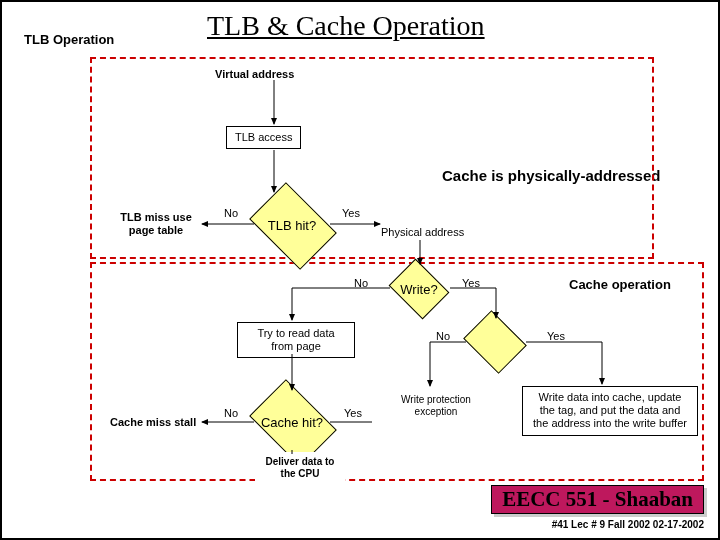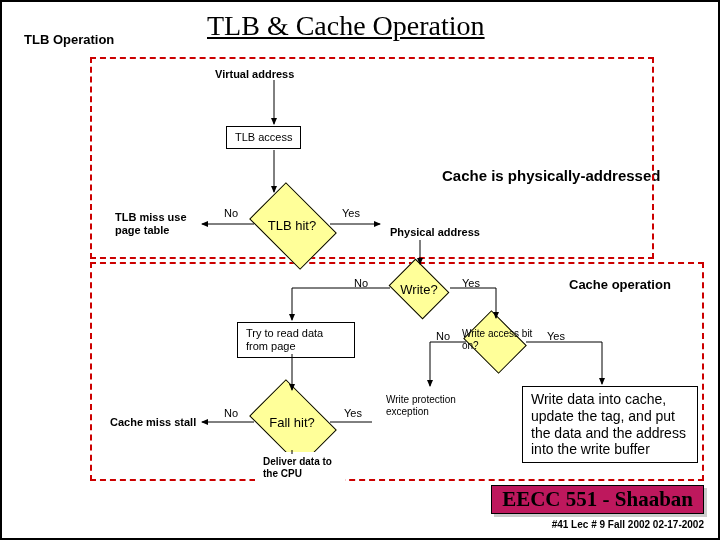--- a/index.html
+++ b/index.html
@@ -1,20 +1,20 @@
 <!DOCTYPE html>
 <html><head>
 <meta charset="utf-8">
 <style>
 body{margin:0;font-family:Arial,sans-serif;background:#fff}
 .slide{width:720px;height:540px;position:relative;border:2px solid #000;box-sizing:border-box}
 .title{position:absolute;top:8px;left:205px;font-size:28px;font-weight:normal;font-family:'Times New Roman',serif;text-decoration:underline}
 .section-label{position:absolute;font-size:13px;font-weight:bold}
 .note{position:absolute;font-size:15px;font-weight:bold;font-family:Liberation Sans, sans-serif}
-.box{position:absolute;border:1px solid #000;background:#fff;font-size:11px;padding:4px 8px;line-height:1.2}
+.box{position:absolute;border:1px solid #000;background:#fff;text-align:center;font-size:11px;padding:4px 8px;line-height:1.2}
 .diamond{position:absolute;width:70px;height:50px;transform:rotate(45deg);border:1px solid #000;background:#ffff99}
 .diamond-label{position:absolute;font-size:13px;text-align:center;width:70px}
 .edge-label{position:absolute;font-size:11px}
 .dashed-box{position:absolute;border:2px dashed #c00}
 .footer{position:absolute;bottom:24px;right:14px;font-family:'Times New Roman',serif;font-size:21px;font-weight:bold;border:1px solid #000;padding:1px 10px;background:#be185d;box-shadow:3px 3px 0 #ccc}
 .subfooter{position:absolute;bottom:8px;right:14px;font-size:10px;font-weight:bold}
 svg{position:absolute;top:0;left:0;pointer-events:none}
 </style>
 </head>
 <body>
@@ -28,43 +28,42 @@
   <div class="dashed-box" style="top:260px;left:88px;width:610px;height:215px"></div>
 
   <div class="box" style="top:62px;left:205px;border:none;font-weight:bold">Virtual address</div>
   <div class="box" style="top:124px;left:224px">TLB access</div>
 
   <div class="diamond" style="top:198px;left:255px"></div>
   <div class="diamond-label" style="top:216px;left:255px">TLB hit?</div>
   <div class="edge-label" style="top:205px;left:222px">No</div>
   <div class="edge-label" style="top:205px;left:340px">Yes</div>
   <div class="box" style="top:205px;left:105px;width:82px;border:none;font-weight:bold">TLB miss use page table</div>
-  <div class="box" style="top:220px;left:380px;border:none;font-weight:bold">Physical address</div>
+  <div class="box" style="top:220px;left:371px;border:none;font-weight:normal">Physical address</div>
 
   <div class="diamond" style="top:268px;left:393px;width:46px;height:36px"></div>
   <div class="diamond-label" style="top:280px;left:382px">Write?</div>
   <div class="edge-label" style="top:275px;left:352px">No</div>
   <div class="edge-label" style="top:275px;left:460px">Yes</div>
   <div class="section-label" style="top:275px;left:567px;font-size:13px">Cache operation</div>
 
   <div class="box" style="top:320px;left:235px;width:100px">Try to read data from page</div>
 
   <div class="diamond" style="top:320px;left:468px;width:48px;height:38px"></div>
-  <div class="box" style="top:322px;left:452px;width:80px;border:none;background:none;font-size:10px">Write access bit on?</div>
   <div class="edge-label" style="top:328px;left:434px">No</div>
   <div class="edge-label" style="top:328px;left:545px">Yes</div>
 
   <div class="diamond" style="top:395px;left:255px"></div>
-  <div class="diamond-label" style="top:413px;left:255px">Fall hit?</div>
+  <div class="diamond-label" style="top:413px;left:255px">Cache hit?</div>
   <div class="edge-label" style="top:405px;left:222px">No</div>
   <div class="edge-label" style="top:405px;left:342px">Yes</div>
   <div class="box" style="top:410px;left:100px;border:none;font-weight:bold">Cache miss stall</div>
 
   <div class="box" style="top:388px;left:376px;width:100px;border:none;font-weight:normal;font-size:10px">Write protection exception</div>
-  <div class="box" style="top:384px;left:520px;width:158px;font-size:14px">Write data into cache, update the tag, and put the data and the address into the write buffer</div>
+  <div class="box" style="top:384px;left:520px;width:158px;font-size:11px">Write data into cache, update the tag, and put the data and the address into the write buffer</div>
 
   <div class="box" style="top:450px;left:253px;width:74px;border:none;font-weight:bold;font-size:10px">Deliver data to the CPU</div>
 
   <svg width="720" height="540">
     <defs>
         <marker id="ah" markerWidth="8" markerHeight="8" refX="6" refY="3" orient="auto">
           <path d="M0,0 L7,3 L0,6 Z" fill="#000"></path>
         </marker>
       </defs>
     <line x1="272" y1="78" x2="272" y2="122" stroke="#000" marker-end="url(#ah)"></line>

